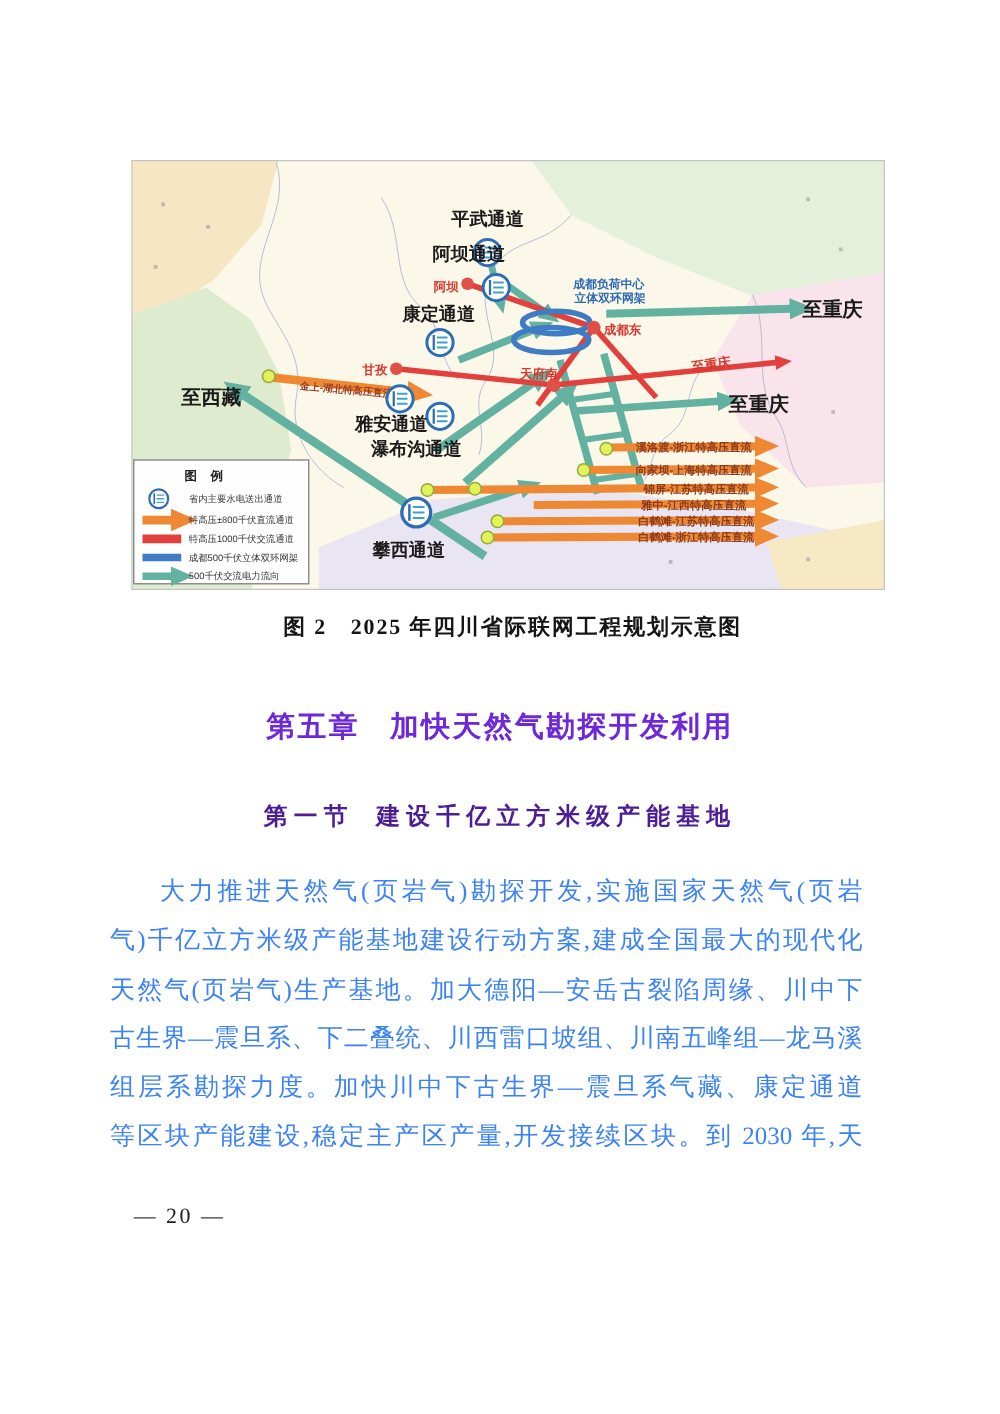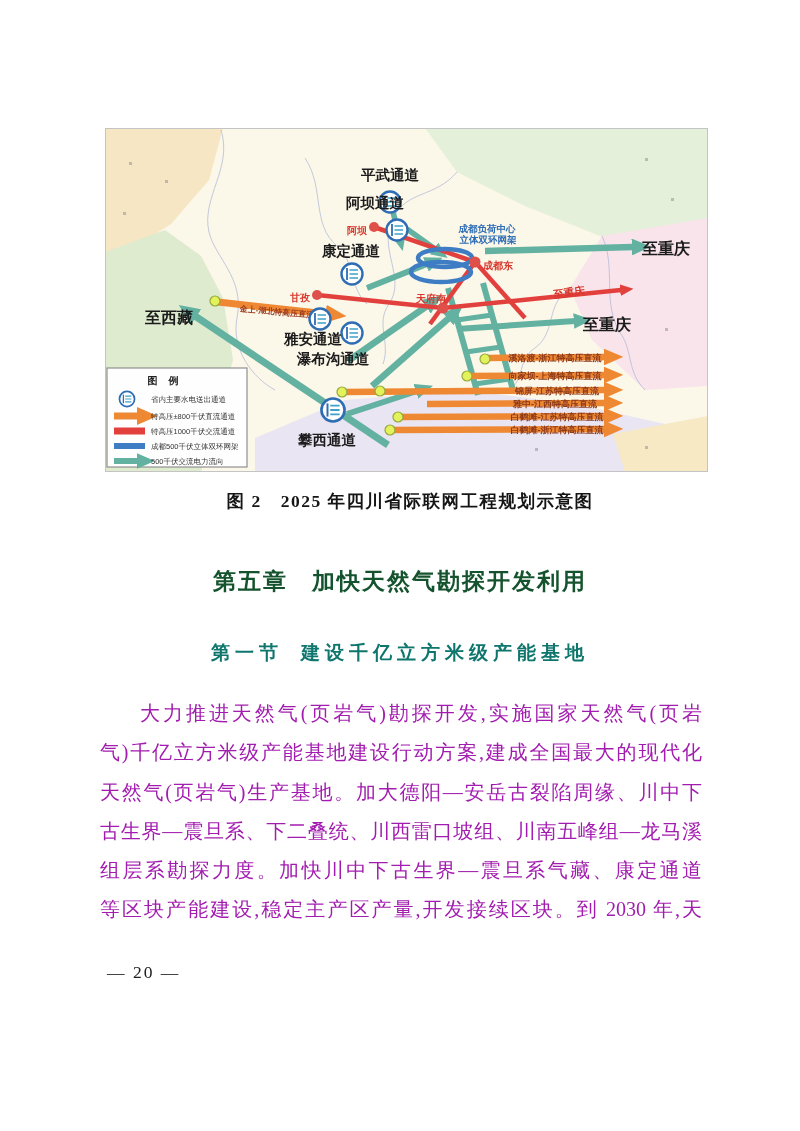--- a/index.html
+++ b/index.html
@@ -4,27 +4,27 @@
 <style>
   * { margin:0; padding:0; box-sizing:border-box; }
   html,body { background:#ffffff; }
   .page { position:relative; width:800px; height:1131px; background:#ffffff; overflow:hidden;
           font-family:"Liberation Serif", serif; color:#1d1d1d; }
   .map-figure { position:absolute; left:105px; top:128px; width:603px; height:344px; }
   .caption { position:absolute; top:489px; left:0; width:100%; text-align:center;
              font-size:17.5px; font-weight:bold; letter-spacing:1.5px; color:#151515;margin-left:10px; }
   .chapter { position:absolute; top:566px; left:0; width:100%; text-align:center;
              font-family:"Liberation Sans", sans-serif; font-size:23px; font-weight:bold;
-             letter-spacing:2px; color:#14532d; }
+             letter-spacing:2px; color:#6d28d9; }
   .chapter .num { margin-right:24px; }
   .section { position:absolute; top:640px; left:0; width:100%; text-align:center;
-             font-size:19px; font-weight:bold; letter-spacing:5px; color:#0f766e; }
+             font-size:19px; font-weight:bold; letter-spacing:5px; color:#4c1d95; }
   .section .num { margin-right:18px; }
-  .body-text { position:absolute; top:694px; left:100px; width:602px;
-               font-size:20px; line-height:39.3px; color:#a21caf; }
+  .body-text { position:absolute; top:694px; left:88px; width:602px;
+               font-size:20px; line-height:39.3px; color:#3b82f6; }
   .body-line { text-align:justify; text-align-last:justify; white-space:normal; }
   .body-line.first { text-indent:40px; }
   .body-line.last { text-align-last:left; }
   .footer { position:absolute; top:962px; left:107px; font-size:17.5px;
             letter-spacing:2px; color:#202020; }
   
   .lbl-ch  { font:bold 14.5px "Liberation Sans",sans-serif; fill:#1b1b1b; }
   .lbl-dir { font:bold 16px "Liberation Sans",sans-serif; fill:#1b1b1b; }
   .lbl-red { font:bold 10px "Liberation Sans",sans-serif; fill:#D8382E; }
   .lbl-redsm { font:bold 10.5px "Liberation Sans",sans-serif; fill:#D8382E; }

